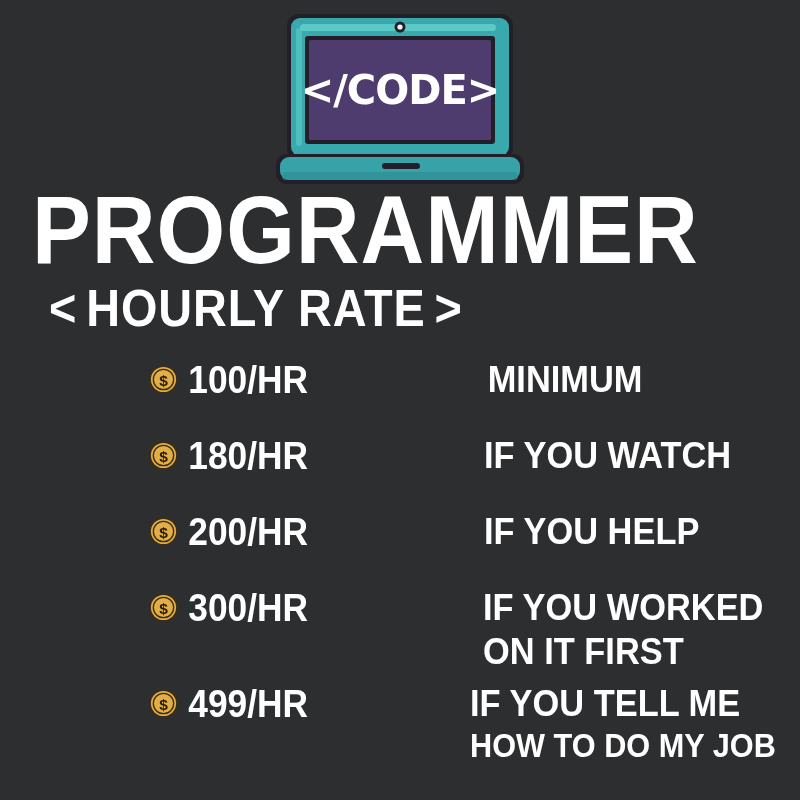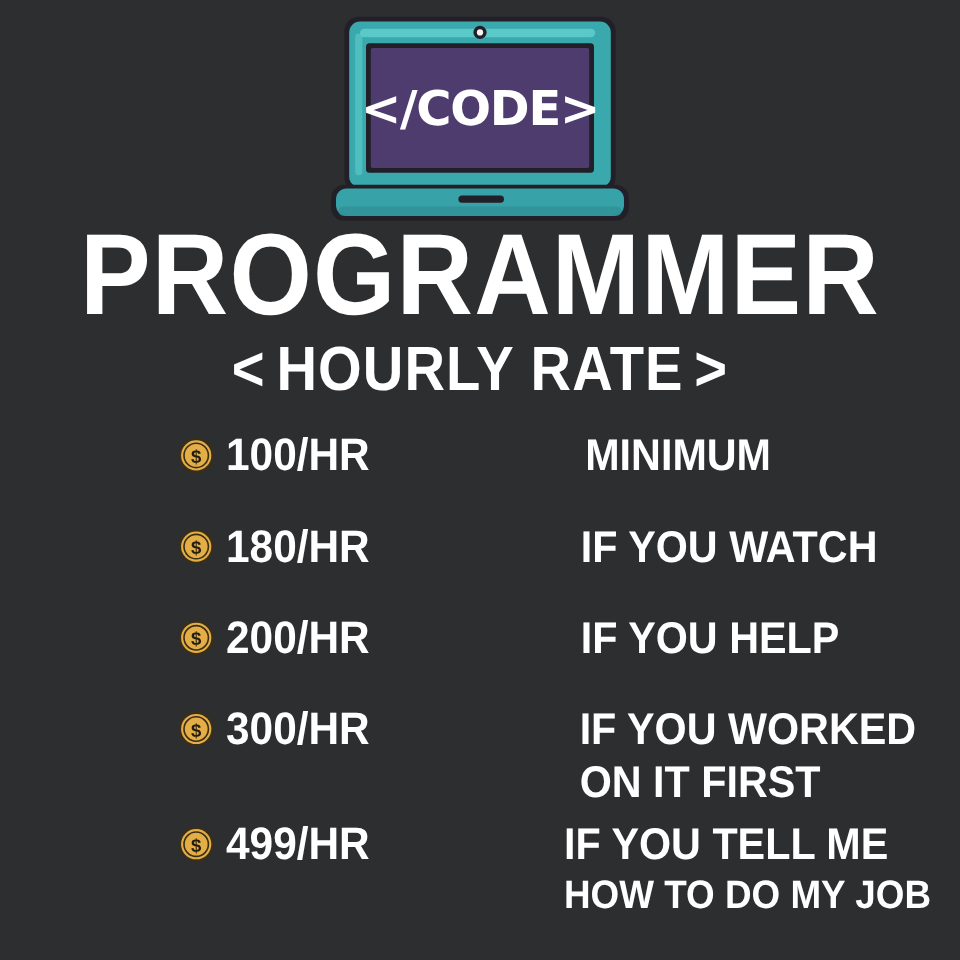--- a/index.html
+++ b/index.html
@@ -43,21 +43,20 @@
     letter-spacing: -1px;
     fill: #ffffff;
   }
 
   
   .title-block {
     position: absolute;
     left: 0;
     top: 186px;
     width: 800px;
-    text-align: center;
   }
   .main-title {
     font-family: "Liberation Sans Narrow", "Liberation Sans", sans-serif;
     font-weight: bold;
     font-size: 96px;
     line-height: 0.92;
     color: #ffffff;
     letter-spacing: 1px;
     transform: scaleX(0.92);
     transform-origin: center top;

